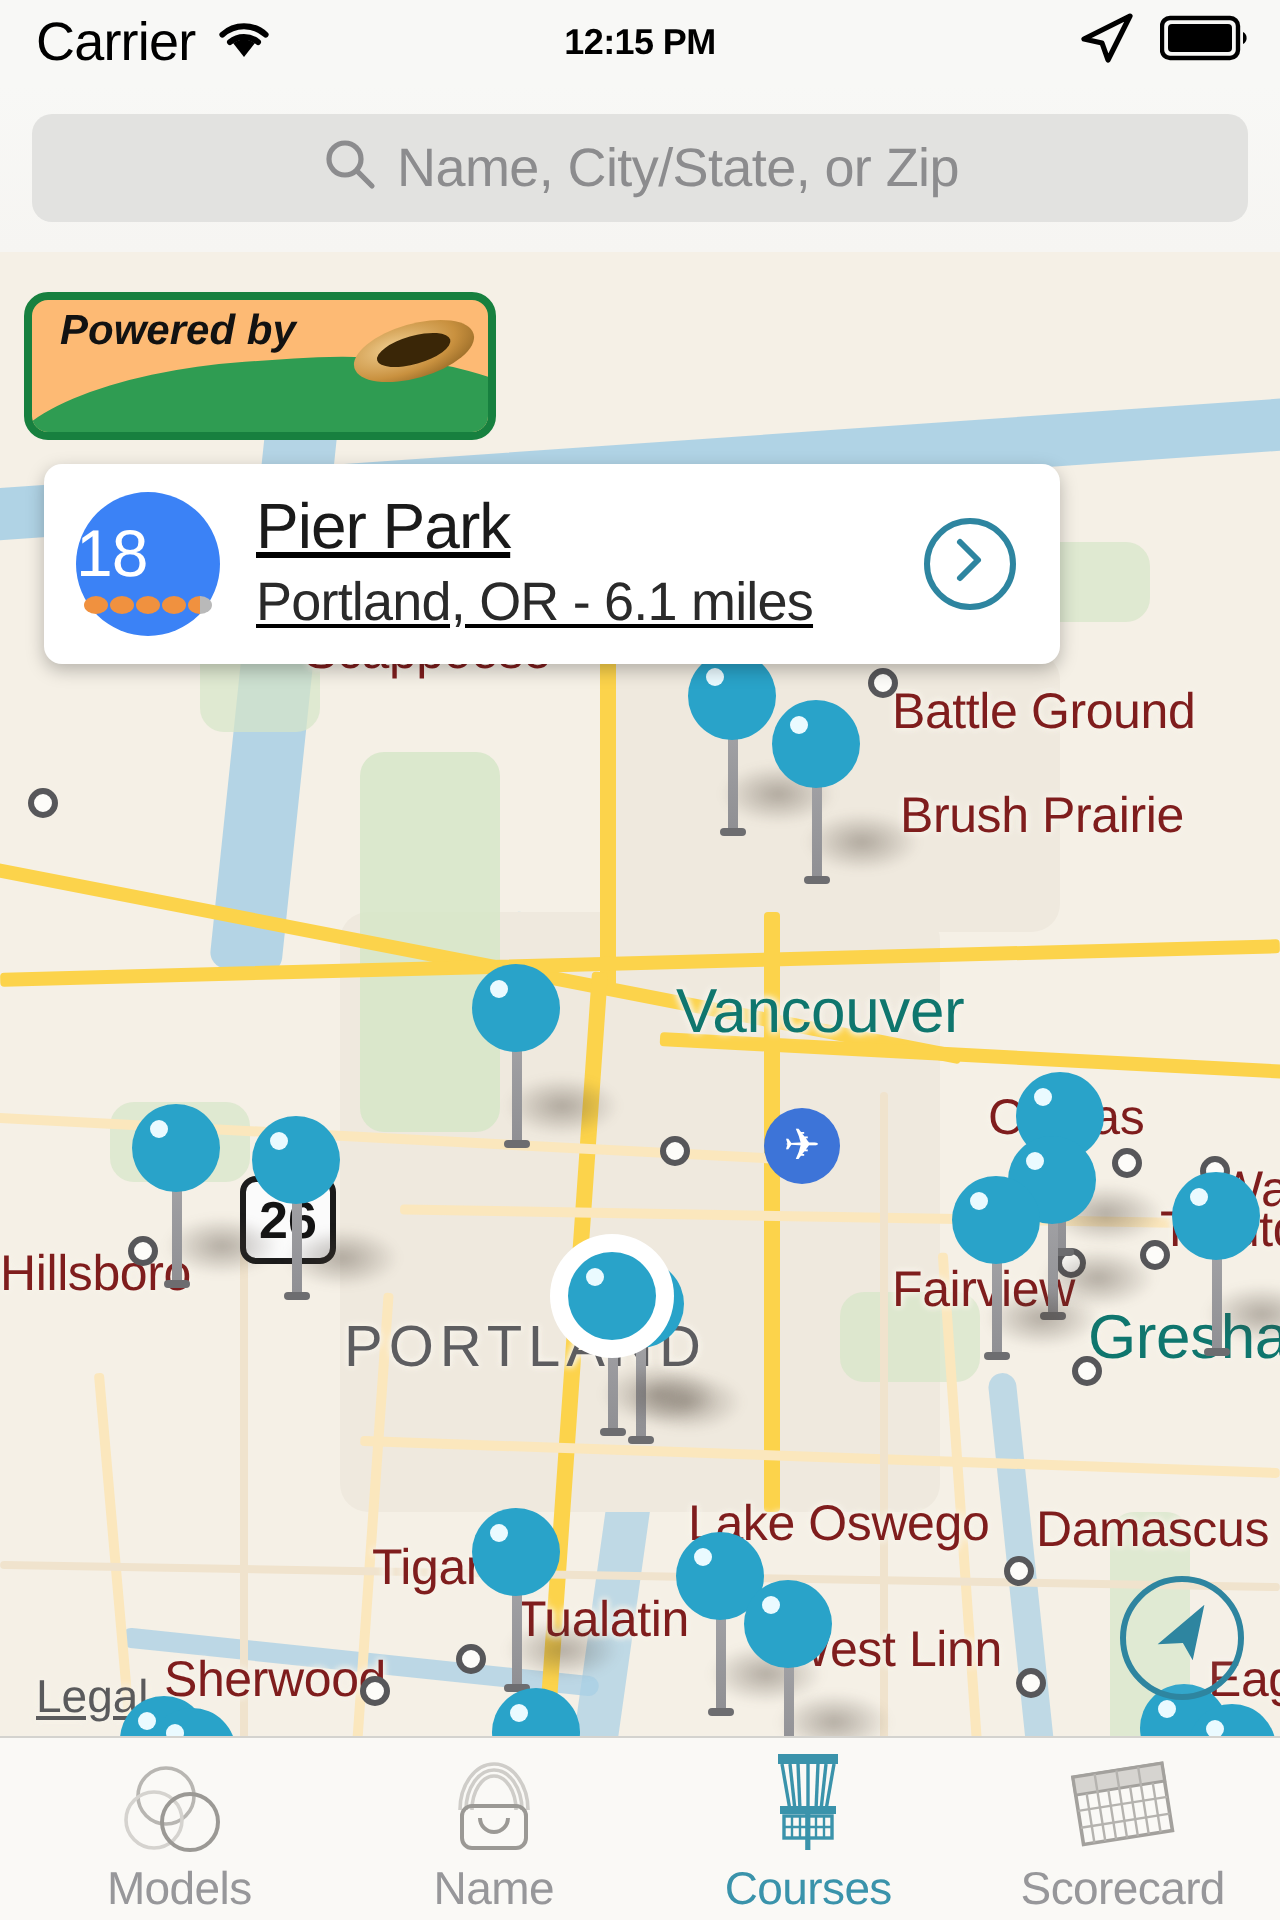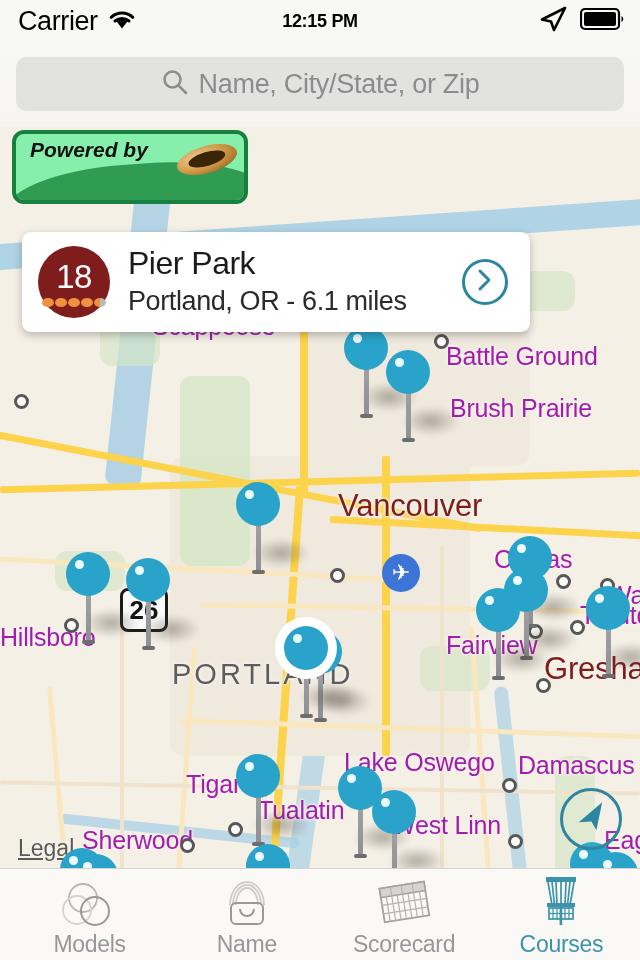--- a/index.html
+++ b/index.html
@@ -36,24 +36,24 @@
   .search-ph { font-size: 27px; color: #8c8c8e; letter-spacing: -0.3px; }
 
   
   .map {
     position: absolute; top: 126px; left: 0; width: 640px; height: 742px;
     overflow: hidden;
     background: #f5f0e6;
   }
   .map-canvas { position: absolute; inset: 0; }
   .lbl {
-    position: absolute; color: #a21caf; font-size: 23px; white-space: nowrap;
+    position: absolute; color: #7f1d1d; font-size: 23px; white-space: nowrap;
     letter-spacing: -0.2px; text-shadow: 0 0 3px #f7f3ea, 0 0 3px #f7f3ea, 0 0 5px #f7f3ea;
   }
-  .lbl.big { font-size: 31px; color: #7f1d1d; }
+  .lbl.big { font-size: 31px; color: #0f766e; }
   .lbl.city { font-size: 25px; }
   .lbl.major {
     font-size: 29px; color: #5d5d60; letter-spacing: 3px; font-weight: normal;
   }
 
   
   .pin { position: absolute; }
   .pin .stem {
     position: absolute; left: 50%; top: 18px; width: 5px; height: 72px;
     margin-left: -2.5px; background: linear-gradient(#a9a9ac, #8f8f93);
@@ -98,22 +98,22 @@
     font-size: 26px; font-weight: bold; color: #141414; font-family: "Liberation Sans", sans-serif;
   }
   .airport {
     position: absolute; width: 38px; height: 38px; border-radius: 50%;
     background: #3d74d8; display: flex; align-items: center; justify-content: center;
     color: #fff; font-size: 22px;
   }
 
   
   .dgbadge {
-    position: absolute; left: 12px; top: 4px; width: 236px; height: 74px;
-    background: #86efac; border: 4px solid #17803f; border-radius: 12px;
+    position: absolute; left: 12px; top: 20px; width: 236px; height: 74px;
+    background: #fdba74; border: 4px solid #17803f; border-radius: 12px;
     overflow: hidden; z-index: 12;
   }
   .dg-swoosh {
     position: absolute; left: -14px; bottom: -30px; width: 270px; height: 66px;
     background: #2f9c52; border-radius: 50% 50% 44% 44% / 70% 70% 40% 40%;
     transform: rotate(-4deg);
   }
   .dg-powered {
     position: absolute; left: 14px; top: 4px; font-style: italic; font-weight: bold;
     font-size: 21px; color: #121212; font-family: "Liberation Sans", sans-serif;
@@ -136,32 +136,32 @@
 
   
   .card {
     position: absolute; left: 22px; top: 232px; width: 508px; height: 100px;
     background: #fff; border-radius: 9px;
     box-shadow: 0 3px 9px rgba(0,0,0,0.26);
     display: flex; align-items: center; z-index: 20;
   }
   .card-badge {
     position: relative; width: 72px; height: 72px; border-radius: 50%;
-    background: #7f1d1d; margin-left: 16px; flex: 0 0 auto;
-    display: flex; align-items: center; justify-content: center;
+    background: #3b82f6; margin-left: 16px; flex: 0 0 auto;
+    display: flex; align-items: center; 
   }
   .card-holes {
     font-size: 33px; color: #fff; font-weight: normal; letter-spacing: -0.5px;
     margin-bottom: 11px;
   }
   .rating { position: absolute; bottom: 11px; left: 0; right: 0;
             display: flex; justify-content: center; gap: 1px; }
   .disc { width: 12px; height: 9px; border-radius: 50%; background: #f0913f; }
   .disc.half { background: linear-gradient(90deg, #f0913f 50%, #b9b9b9 50%); }
-  .card-text { margin-left: 18px; flex: 1 1 auto; min-width: 0; }
+  .card-text { margin-left: 18px; flex: 1 1 auto; min-width: 0; text-decoration: underline; }
   .card-title { font-size: 32px; color: #1a1a1a; letter-spacing: -0.5px; line-height: 1.15; }
   .card-sub { font-size: 27px; color: #2a2a2a; letter-spacing: -0.4px; line-height: 1.3; margin-top: 2px; }
   .card-go {
     width: 46px; height: 46px; border-radius: 50%; border: 3px solid #2e85a0;
     margin-right: 22px; flex: 0 0 auto;
     display: flex; align-items: center; justify-content: center;
   }
 
   
   .locate {
@@ -465,43 +465,20 @@
           <path d="M14 26 A14 20 0 0 1 42 26" fill="none" stroke="#cfcdc9" stroke-width="1.8"></path>
           <path d="M17 26 A11 17 0 0 1 39 26" fill="none" stroke="#cfcdc9" stroke-width="1.8"></path>
           <path d="M11 26 A17 23 0 0 1 45 26" fill="none" stroke="#cfcdc9" stroke-width="1.8"></path>
           <rect x="12" y="24" width="32" height="21" rx="5" fill="none" stroke="#9b9995" stroke-width="2"></rect>
           <path d="M21 30 A7 7 0 0 0 35 30" fill="none" stroke="#9b9995" stroke-width="2"></path>
         </svg>
       </span>
       <span class="tlabel">Name</span>
     </div>
 
-    <div class="tab">
-      <span class="ticon">
-        <svg width="60" height="48" viewBox="0 0 60 48">
-          <g transform="rotate(-9 30 24)">
-            <rect x="8" y="6" width="45" height="34" fill="none" stroke="#a3a19d" stroke-width="1.8"></rect>
-            <rect x="8" y="6" width="45" height="9" fill="#d6d4d0" stroke="#a3a19d" stroke-width="1.5"></rect>
-            <g stroke="#b5b3af" stroke-width="1.2">
-              <path d="M8 23 H53"></path>
-                <path d="M8 31.5 H53"></path>
-              <path d="M19 6 V40"></path>
-                <path d="M30 6 V40"></path>
-                <path d="M41 6 V40"></path>
-              <path d="M13.5 15 V40"></path>
-                <path d="M24.5 15 V40"></path>
-                <path d="M35.5 15 V40"></path>
-                <path d="M47 15 V40"></path>
-            </g>
-          </g>
-        </svg>
-      </span>
-      <span class="tlabel">Scorecard</span>
-    </div>
-
     <div class="tab active">
       <span class="ticon">
         <svg width="56" height="52" viewBox="0 0 56 52">
           <rect x="13" y="2" width="30" height="5" fill="#3a93ab"></rect>
           <g stroke="#3a93ab" stroke-width="1.7" fill="none">
             <path d="M15 7 L19 30"></path>
               <path d="M19 7 L21.5 30"></path>
               <path d="M23 7 L24 30"></path>
             <path d="M28 7 L28 30"></path>
               <path d="M33 7 L32 30"></path>
@@ -517,15 +494,38 @@
             <path d="M32 33 L32 44"></path>
               <path d="M36 33 L36 44"></path>
               <path d="M16 38.5 L40 38.5"></path>
           </g>
           <rect x="26.6" y="30" width="2.6" height="20" fill="#3a93ab"></rect>
         </svg>
       </span>
       <span class="tlabel">Courses</span>
     </div>
 
+    <div class="tab">
+      <span class="ticon">
+        <svg width="60" height="48" viewBox="0 0 60 48">
+          <g transform="rotate(-9 30 24)">
+            <rect x="8" y="6" width="45" height="34" fill="none" stroke="#a3a19d" stroke-width="1.8"></rect>
+            <rect x="8" y="6" width="45" height="9" fill="#d6d4d0" stroke="#a3a19d" stroke-width="1.5"></rect>
+            <g stroke="#b5b3af" stroke-width="1.2">
+              <path d="M8 23 H53"></path>
+                <path d="M8 31.5 H53"></path>
+              <path d="M19 6 V40"></path>
+                <path d="M30 6 V40"></path>
+                <path d="M41 6 V40"></path>
+              <path d="M13.5 15 V40"></path>
+                <path d="M24.5 15 V40"></path>
+                <path d="M35.5 15 V40"></path>
+                <path d="M47 15 V40"></path>
+            </g>
+          </g>
+        </svg>
+      </span>
+      <span class="tlabel">Scorecard</span>
+    </div>
+
 
   </div>
 </div>
 
 </body></html>

